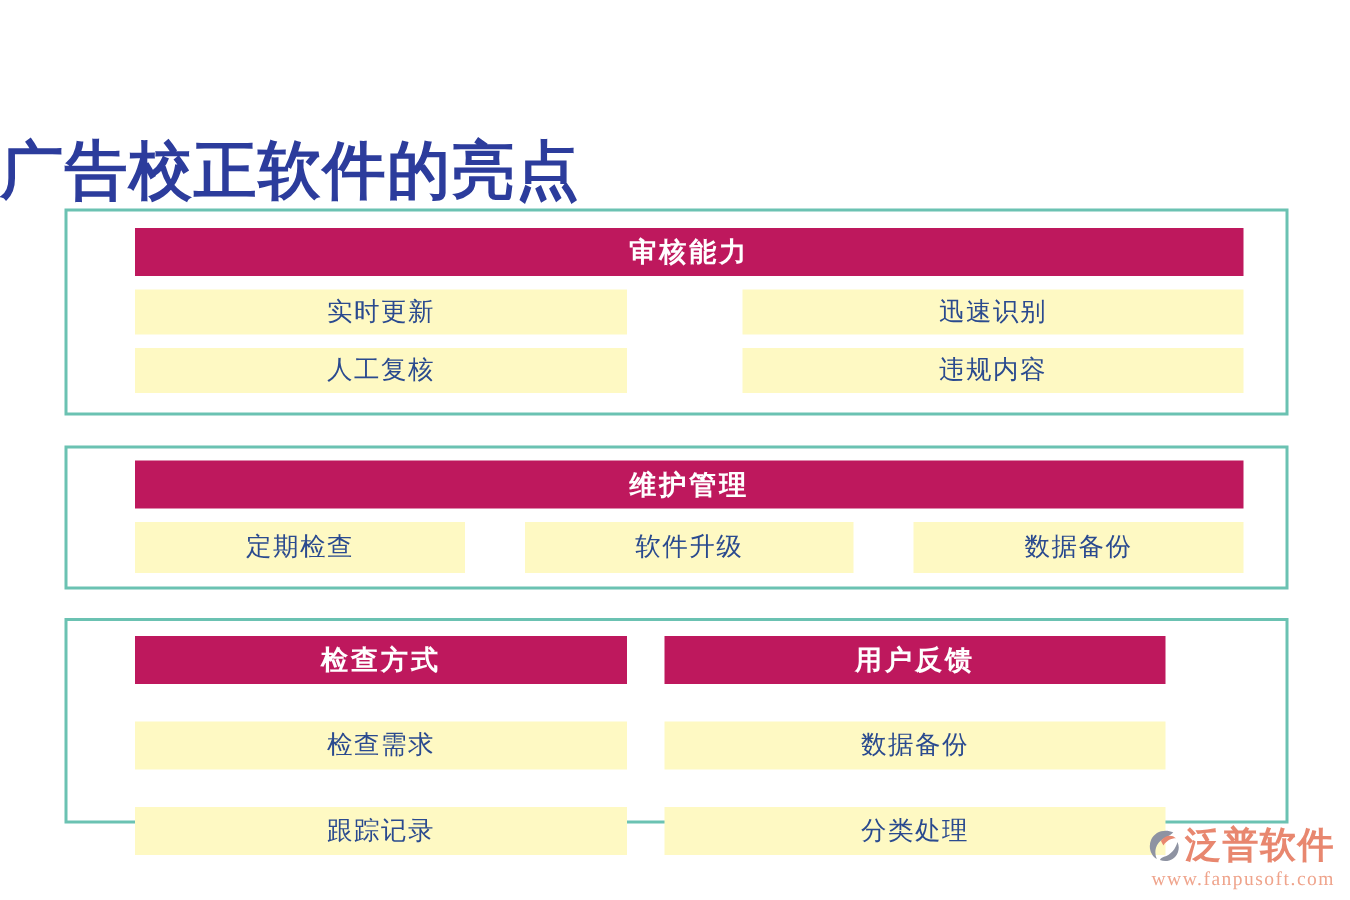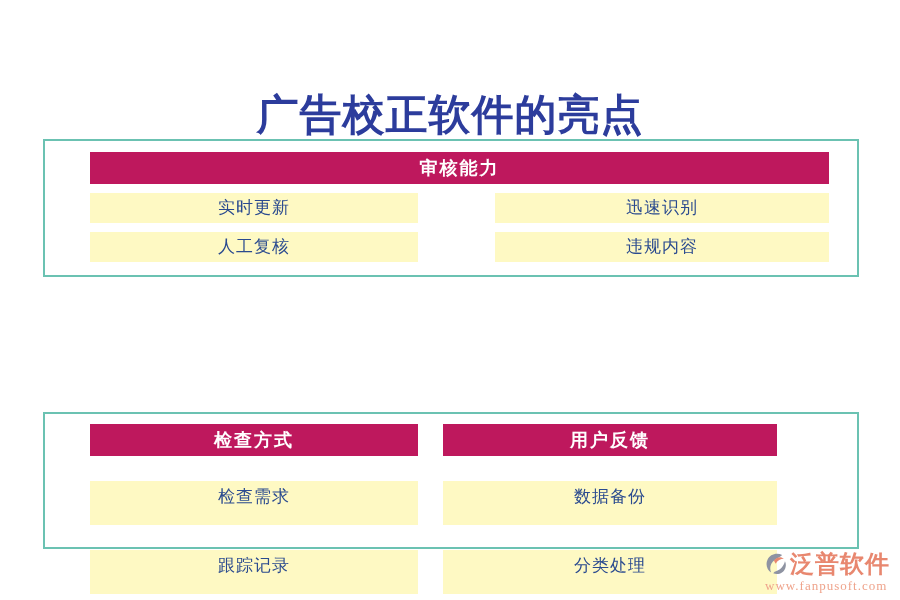--- a/index.html
+++ b/index.html
@@ -10,21 +10,20 @@
     background: #ffffff;
     overflow: hidden;
     font-family: "Liberation Serif", "DejaVu Serif", serif;
   }
   .title {
     position: absolute;
     top: 94px;
     left: 0;
     width: 100%;
     margin: 0;
-    text-align: center;
     font-size: 42px;
     line-height: 1;
     font-weight: bold;
     color: #2C3C9C;
     letter-spacing: 1px;
   }
   .box {
     position: absolute;
     left: 43px;
     width: 816px;
@@ -71,26 +70,26 @@
   }
   .grid3 .item { height: 34px; line-height: 34px; }
   .grid2x3 {
     display: grid;
     grid-template-columns: 328px 334px;
     column-gap: 77px;
     row-gap: 7px;
     margin-top: 10px;
     gap: 25px;
   }
-  .grid2x3 .item { height: 44px; line-height: 32px; }
+  .grid2x3 .item { height: 32px; line-height: 32px; }
   .footer {
     position: absolute;
     right: 10px;
     bottom: 6px;
-    text-align: left;
+    text-align: right;
     margin-top: 36px;
   }
   .brand-row {
     display: flex;
     align-items: center;
     justify-content: flex-end;
     gap: 3px;
   }
   .brand-text {
     font-size: 24px;
@@ -118,20 +117,28 @@
   <div class="box box1">
     <div class="hdr hdr-full">审核能力</div>
     <div class="grid2">
       <div class="item">实时更新</div>
       <div class="item">迅速识别</div>
       <div class="item">人工复核</div>
       <div class="item">违规内容</div>
     </div>
   </div>
 
+  <div class="box box2">
+    <div class="hdr hdr-full">维护管理</div>
+    <div class="grid3">
+      <div class="item">定期检查</div>
+      <div class="item">软件升级</div>
+      <div class="item">数据备份</div>
+    </div>
+  </div>
 
   <div class="box box3">
     <div class="grid2x3">
       <div class="hdr">检查方式</div>
       <div class="hdr">用户反馈</div>
       <div class="item">检查需求</div>
       <div class="item">数据备份</div>
       <div class="item">跟踪记录</div>
       <div class="item">分类处理</div>
     </div>

